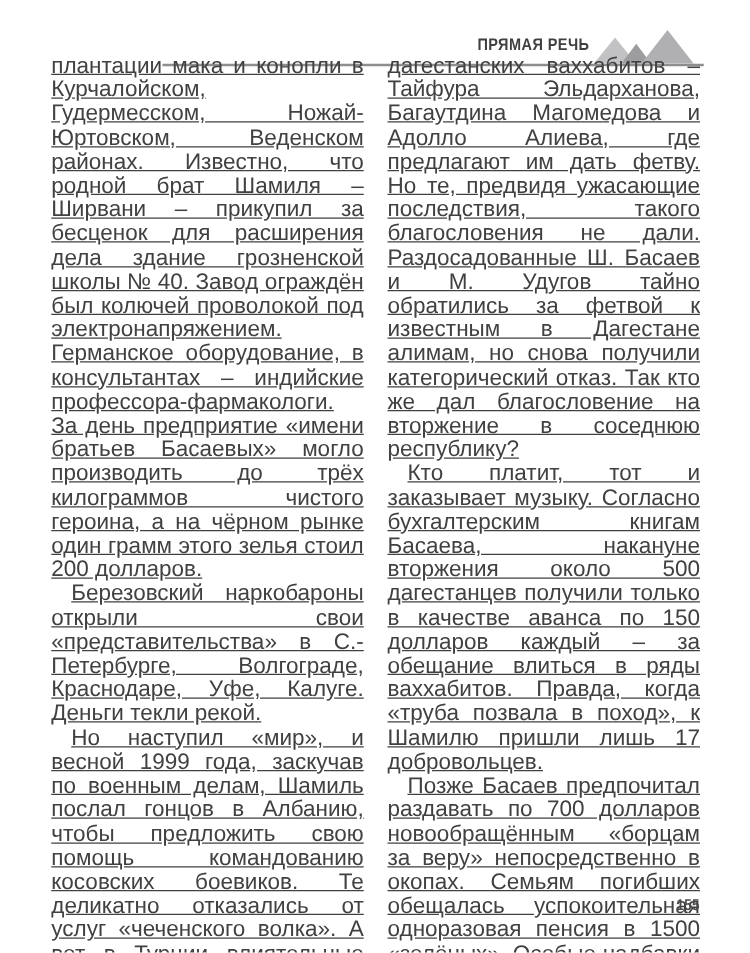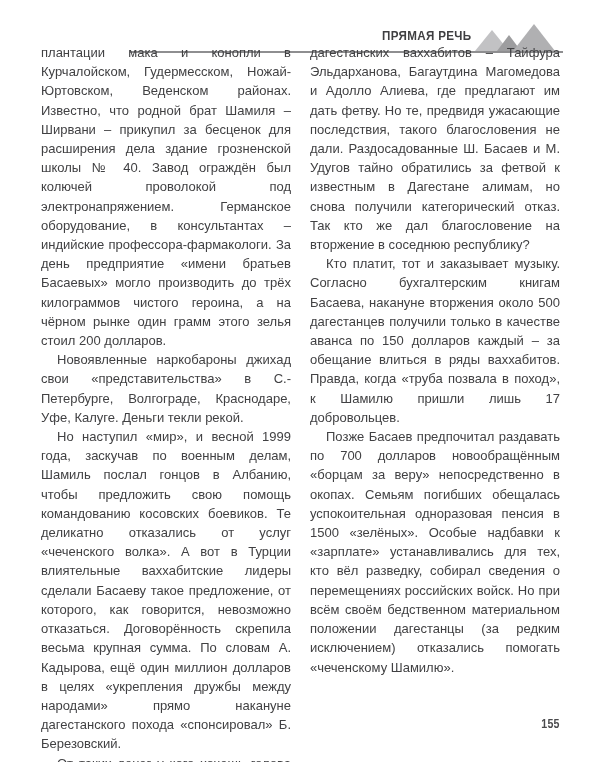--- a/index.html
+++ b/index.html
@@ -74,26 +74,27 @@
     gap: 19px;
   }
 
   .column {
     width: 250px;
     flex: 0 0 250px;
   }
 
   .para {
     margin: 0;
-    font-size: 13px;
+    font-size: 18px;
     line-height: 19.2px;
     color: #414143;
     text-align: justify;
     text-justify: inter-word;
     hyphens: manual;
+    text-decoration: underline;
   }
 
   .para.indent {
     text-indent: 16px;
   }
 
   
   #folio {
     position: absolute;
     right: 40px;
@@ -121,21 +122,21 @@
     </svg>
 
     <div id="running-head-title">ПРЯМАЯ РЕЧЬ</div>
 
     <div id="header-rule"></div>
   </div>
 
   <div id="columns">
     <div class="column" id="left-column">
         <p class="para">плантации мака и конопли в Курчалойском, Гудермесском, Ножай-Юртовском, Веденском районах. Известно, что родной брат Шамиля – Ширвани – прикупил за бесценок для расширения дела здание грозненской школы № 40. Завод ограждён был колючей проволокой под электронапряжением. Германское оборудование, в консультантах – индийские профессора-фармакологи. За день предприятие «имени братьев Басаевых» могло производить до трёх килограммов чистого героина, а на чёрном рынке один грамм этого зелья стоил 200 долларов.</p>
-        <p class="para indent">Новоявленные наркобароны джихад свои «представительства» в С.-Петербурге, Волгограде, Краснодаре, Уфе, Калуге. Деньги текли рекой.</p>
+        <p class="para indent">Березовский наркобароны открыли свои «представительства» в С.-Петербурге, Волгограде, Краснодаре, Уфе, Калуге. Деньги текли рекой.</p>
         <p class="para indent">Но наступил «мир», и весной 1999 года, заскучав по военным делам, Шамиль послал гонцов в Албанию, чтобы предложить свою помощь командованию косовских боевиков. Те деликатно отказались от услуг «чеченского волка». А вот в Турции влиятельные ваххабитские лидеры сделали Басаеву такое предложение, от которого, как говорится, невозможно отказаться. Договорённость скрепила весьма крупная сумма. По словам А. Кадырова, ещё один миллион долларов в целях «укрепления дружбы между народами» прямо накануне дагестанского похода «спонсировал» Б. Березовский.</p>
         <p class="para indent">От таких денег у кого хочешь голова пойдёт кругом, но не у Басаева. Он-то прекрасно понимал: чтобы начать в Дагестане победоносный джихад («священную» войну), ему необходимо получить фетву – благословение высших духовных лиц, почитаемых в мусульманском мире.</p>
       </div>
     <div class="column" id="right-column">
         <p class="para">дагестанских ваххабитов – Тайфура Эльдарханова, Багаутдина Магомедова и Адолло Алиева, где предлагают им дать фетву. Но те, предвидя ужасающие последствия, такого благословения не дали. Раздосадованные Ш. Басаев и М.  Удугов тайно обратились за фетвой к известным в Дагестане алимам, но снова получили категорический отказ. Так кто же дал благословение на вторжение в соседнюю республику?</p>
         <p class="para indent">Кто платит, тот и заказывает музыку. Согласно бухгалтерским книгам Басаева, накануне вторжения около 500 дагестанцев получили только в качестве аванса по 150 долларов каждый – за обещание влиться в ряды ваххабитов. Правда, когда «труба позвала в поход», к Шамилю пришли лишь 17 добровольцев.</p>
         <p class="para indent">Позже Басаев предпочитал раздавать по 700 долларов новообращённым «борцам за веру» непосредственно в окопах. Семьям погибших обещалась успокоительная одноразовая пенсия в 1500 «зелёных». Особые надбавки к «зарплате» устанавливались для тех, кто вёл разведку, собирал сведения о перемещениях российских войск. Но при всём своём бедственном материальном положении дагестанцы (за редким исключением) отказались помогать «чеченскому Шамилю».</p>
       </div>
   </div>
 

